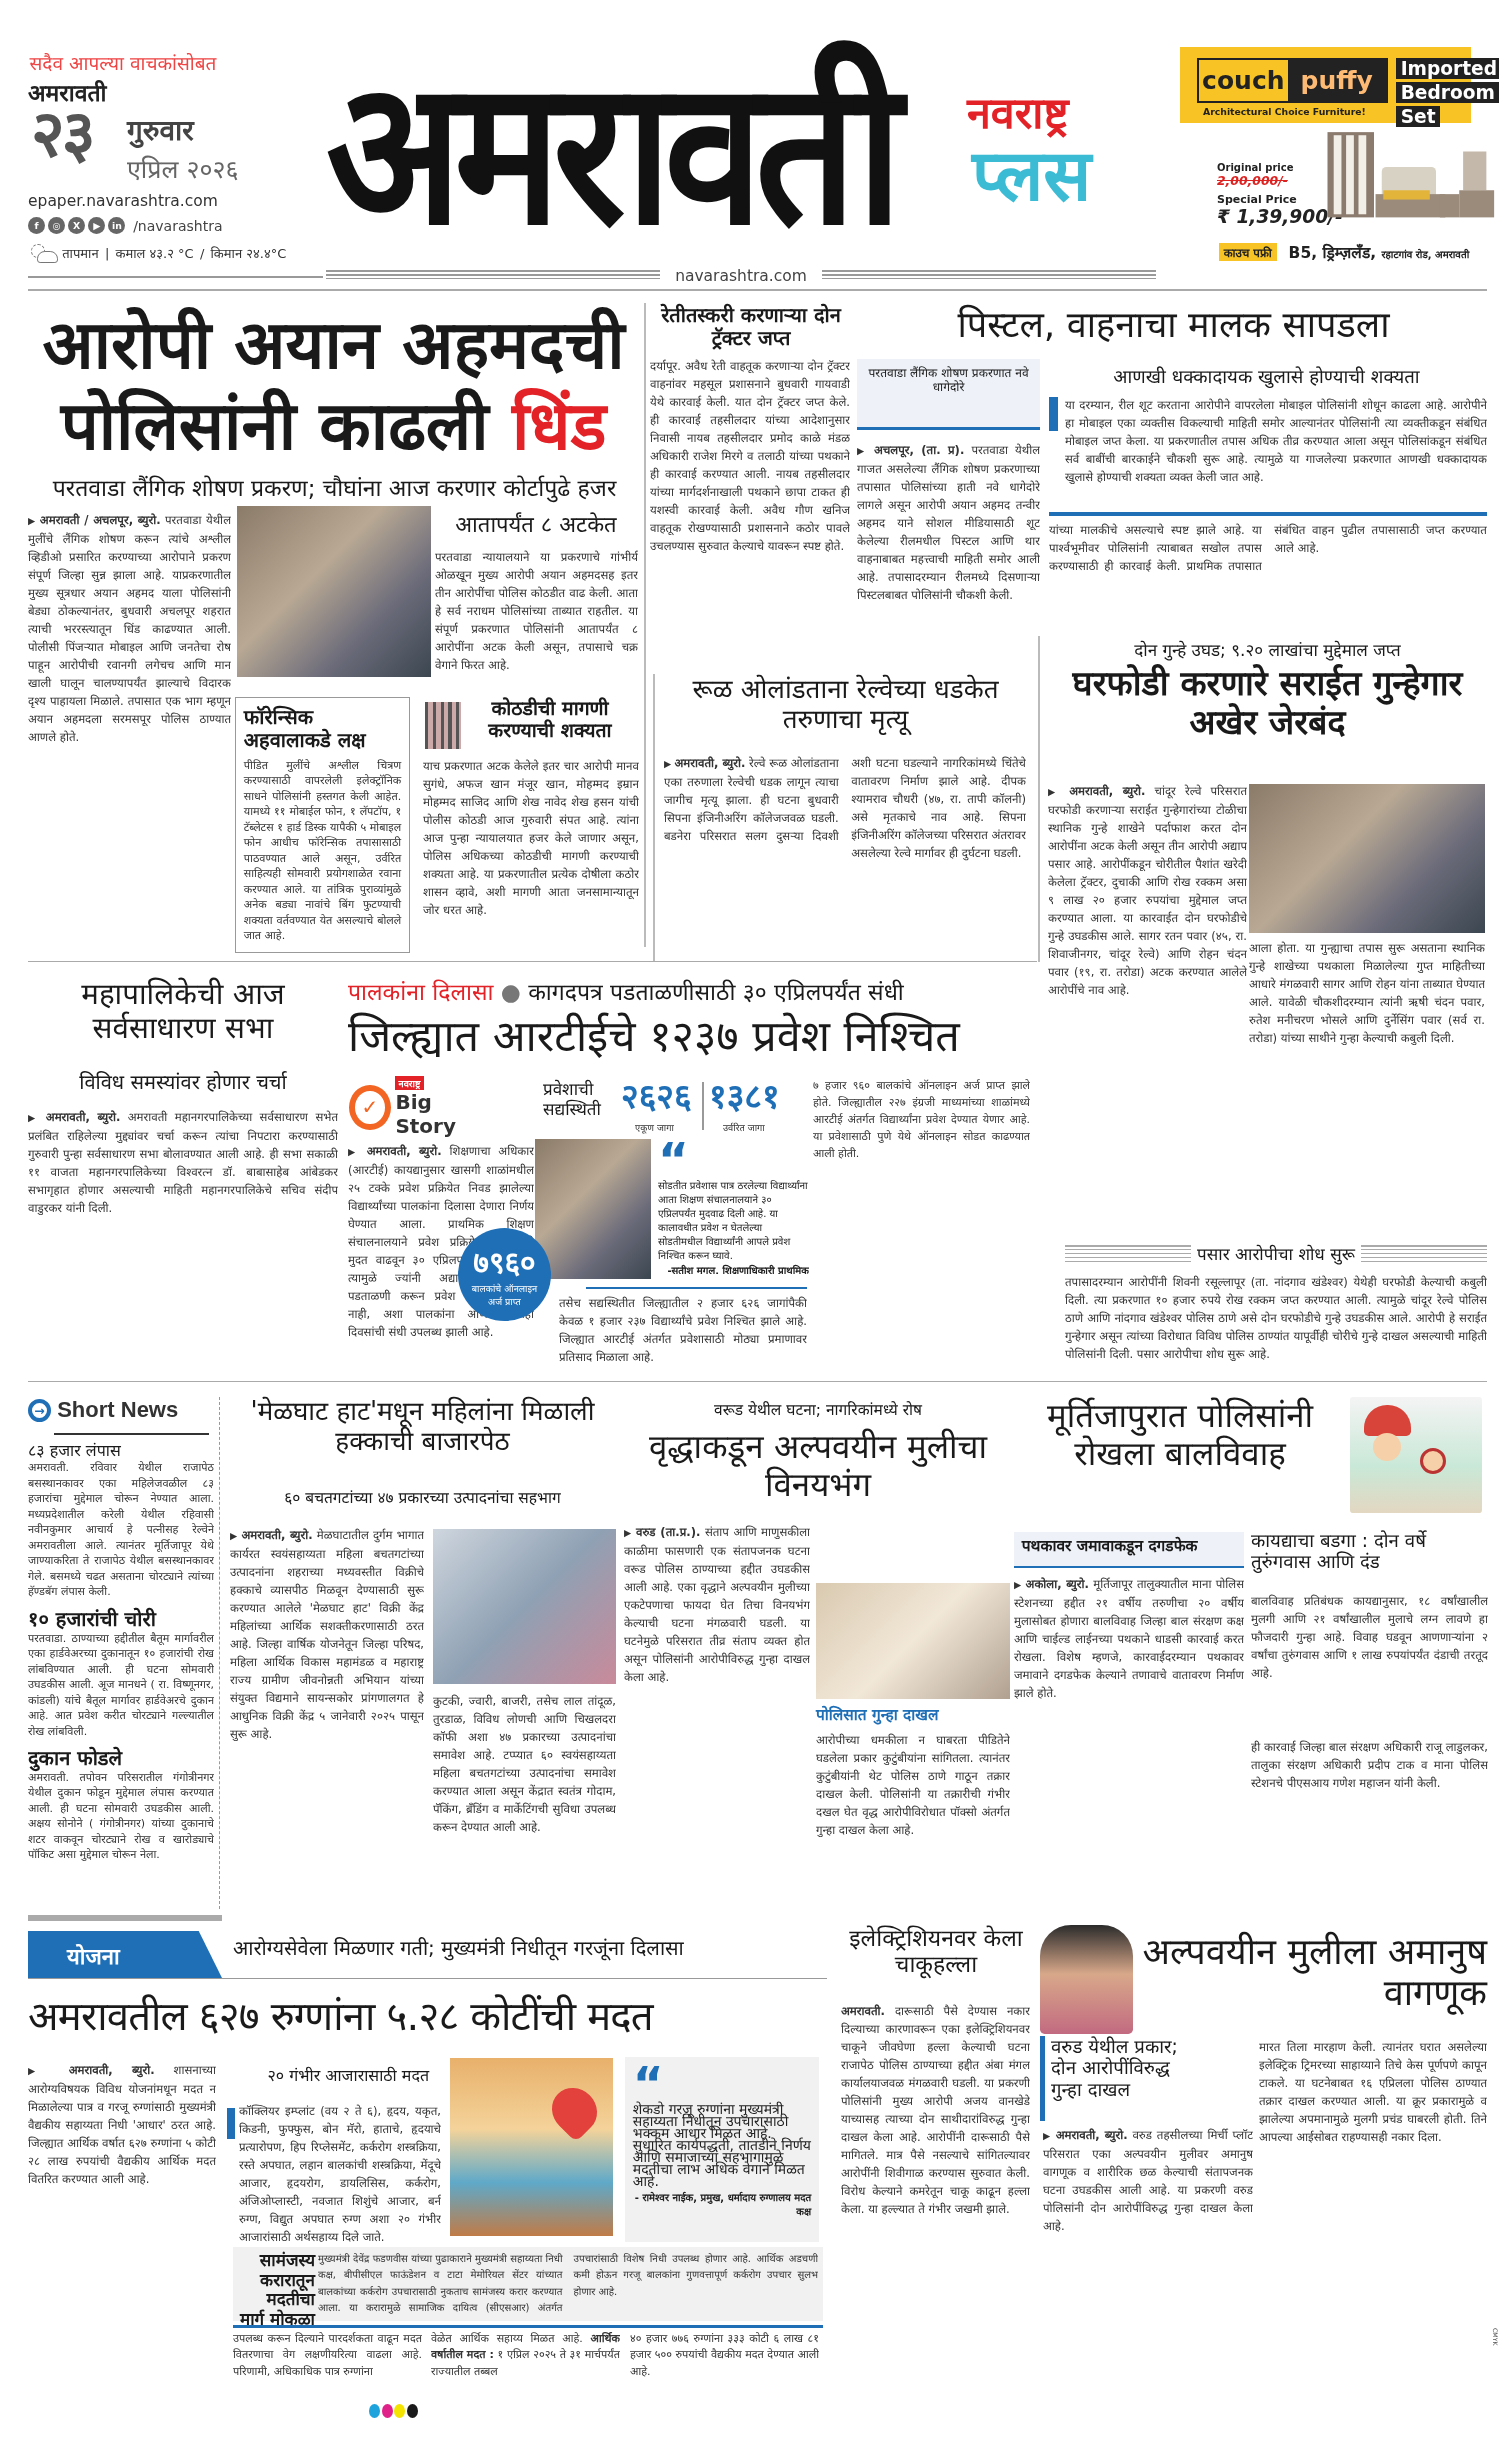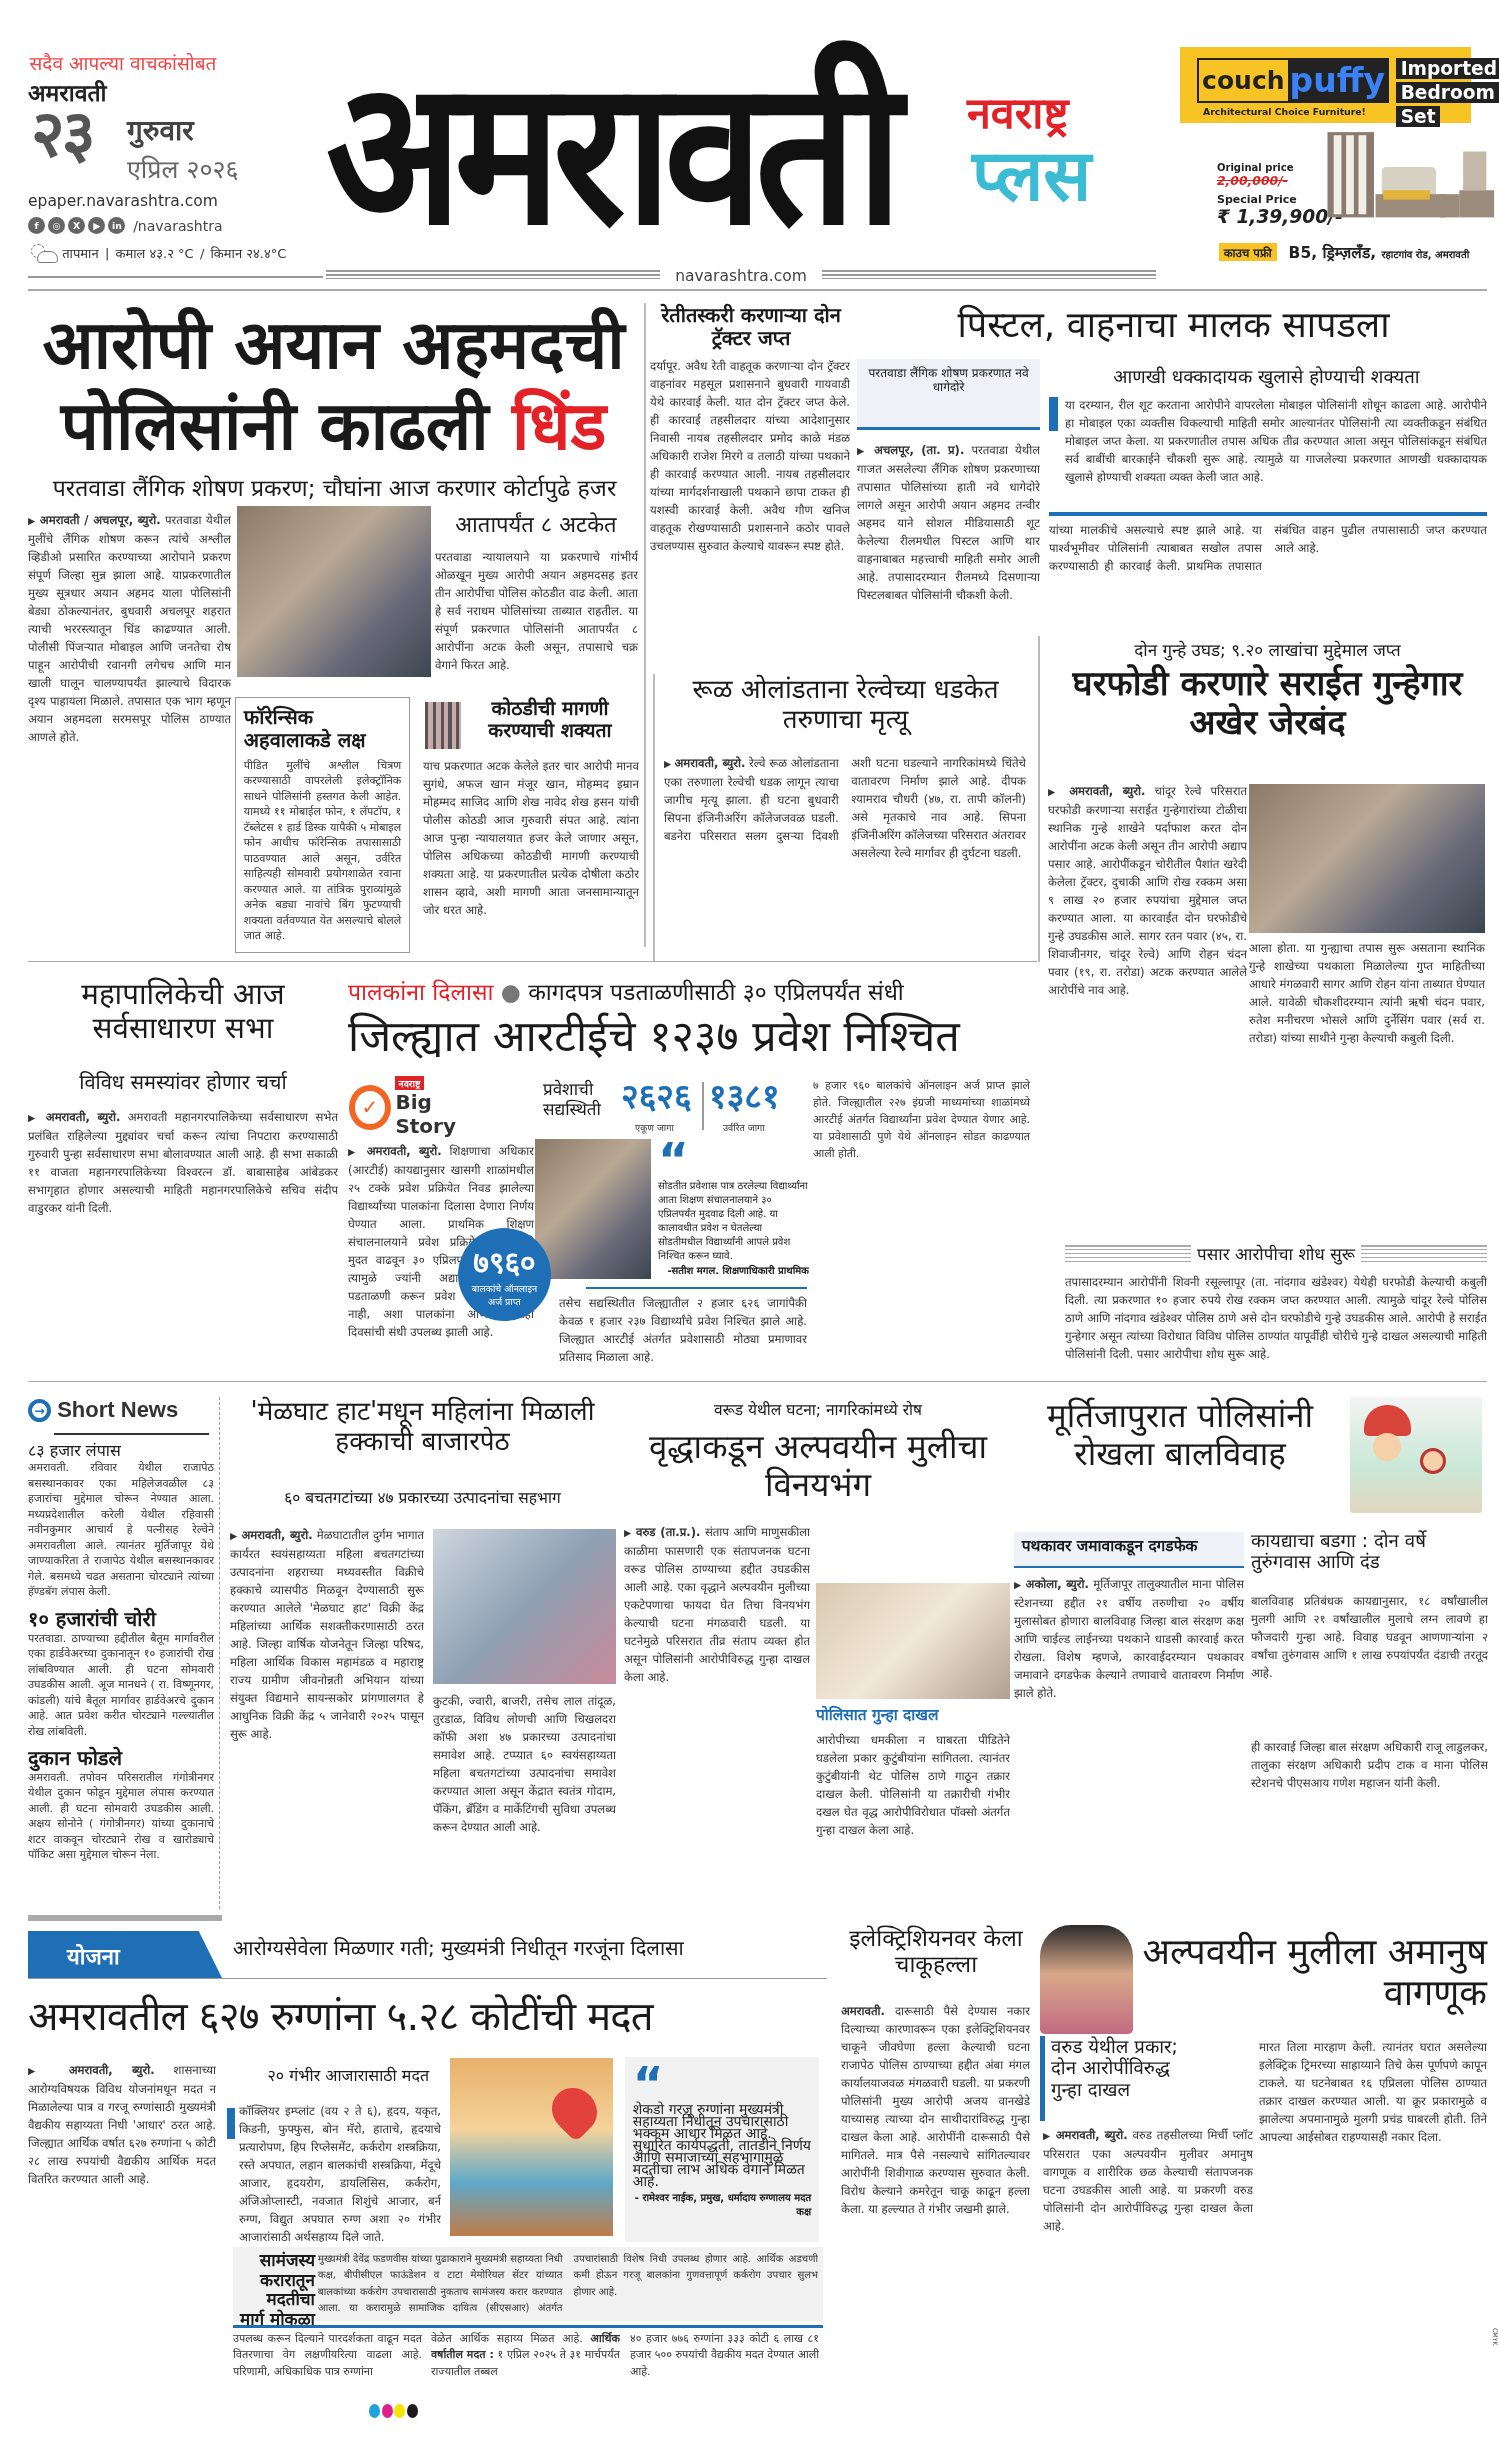--- a/index.html
+++ b/index.html
@@ -29,21 +29,21 @@
   .plus-brand { left: 972px; top: 140px; font-size: 71px; font-weight: bold; color: #3cbcd4; line-height: 1; }
   .nav-url-wrap { left: 326px; top: 264px; width: 830px; height: 23px; display: flex; align-items: center; gap: 15.5px; }
   .nav-url-wrap .lines { flex: 1; height: 11px; background: repeating-linear-gradient(#999 0 1.6px, transparent 1.6px 3.9px); }
   .nav-url-wrap .u { font-size: 15.5px; color: #444; }
 
   
   .ad { left: 1180px; top: 47px; width: 310px; height: 233px; background: #fff; }
   .ad-top { position: absolute; left: 0; top: 0; width: 291px; height: 76px; background: #f7c325; }
   .ad-logo { position: absolute; left: 17px; top: 11px; border: 2.3px solid #222; display: flex; height: 45px; align-items: center; }
   .ad-logo .c { font-size: 25px; font-weight: bold; color: #222; padding: 0 3.1px; }
-  .ad-logo .p { font-size: 33px; font-weight: bold; color: #3b82f6; background: #222; padding: 0 2px; height: 100%; display: flex; align-items: center; }
+  .ad-logo .p { font-size: 25px; font-weight: bold; color: #fdba74; background: #222; padding: 0 13px; height: 100%; display: flex; align-items: center; }
   .ad-tag { position: absolute; left: 23px; top: 59px; font-size: 9.3px; font-weight: bold; color: #222; }
   .ad-boxes { position: absolute; left: 216px; top: 11px; display: flex; flex-direction: column; gap: 3.1px; }
   .ad-boxes span { background: #222; color: #fff; font-weight: bold; font-size: 18.6px; padding: 0 4.7px; display: inline-block; width: fit-content; }
   .ad-price { position: absolute; left: 37px; top: 115px; font-size: 10px; color: #222; }
   .ad-price .o { font-size: 10px; font-weight: bold; }
   .ad-price .s { text-decoration: line-through; color: #d22; font-style: italic; font-weight: bold; font-size: 12.4px; }
   .ad-price .sp { font-size: 11px; font-weight: bold; margin-top: 4.7px; }
   .ad-price .np { font-size: 18.6px; font-weight: bold; font-style: italic; }
   .ad-furn { position: absolute; left: 132px; top: 85px; width: 186px; height: 101px; }
   .ad-footer { position: absolute; left: 39px; top: 194px; display: flex; align-items: center; gap: 12px; }

